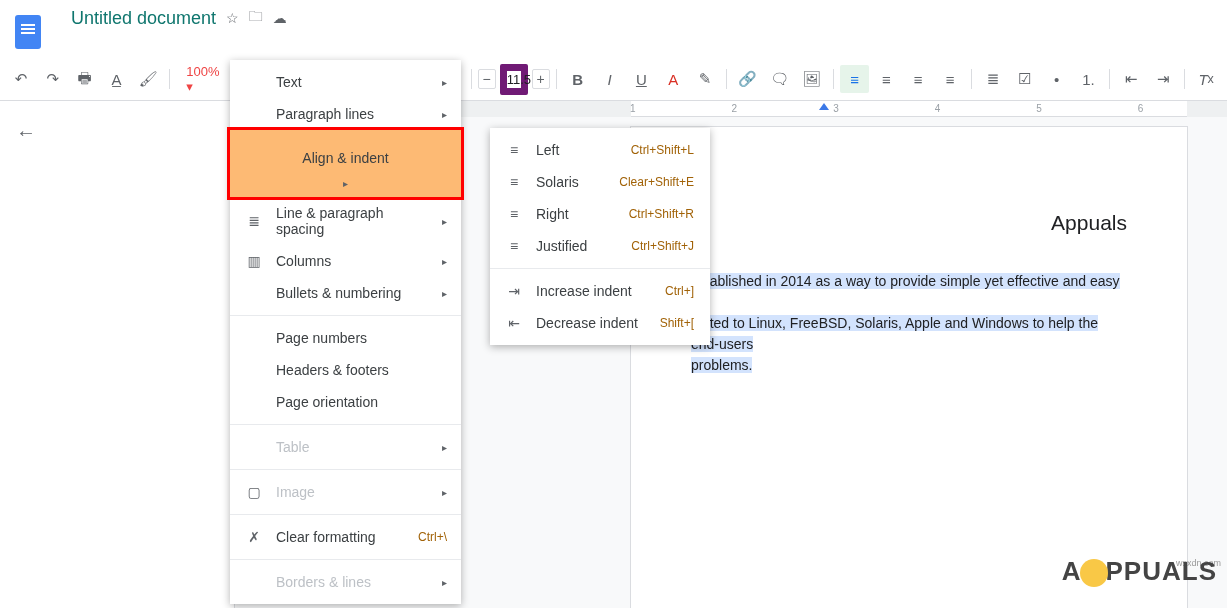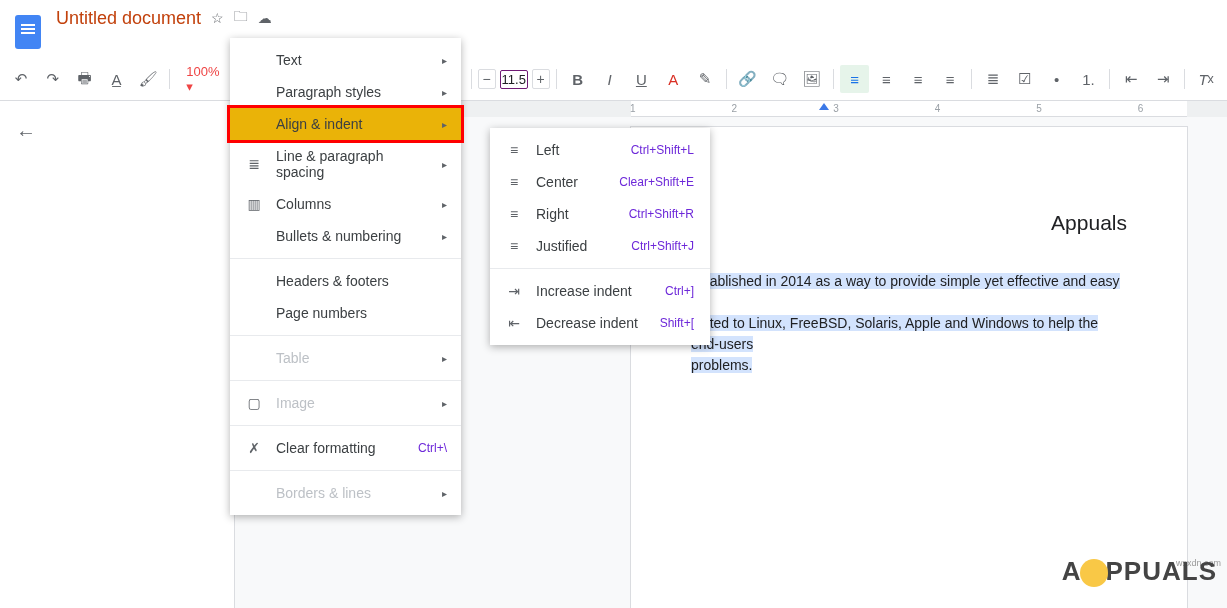--- a/index.html
+++ b/index.html
@@ -3,61 +3,61 @@
 <meta charset="utf-8">
 <style>
 * { box-sizing: border-box; margin: 0; padding: 0; }
 body { font-family: Arial, sans-serif; font-size: 13px; color: #5f6368; background: #fff; width: 1227px; height: 608px; position: relative; overflow: hidden; }
 .top-header { display: flex; align-items: flex-start; padding: 6px 8px 0 8px; }
 .docs-logo { width: 40px; height: 52px; display: flex; align-items: center; justify-content: center; }
 .logo-icon { width: 26px; height: 34px; background: #4285f4; border-radius: 3px; position: relative; }
 .logo-icon::before { content: ''; position: absolute; left: 6px; right: 6px; top: 9px; height: 2px; background: #fff; box-shadow: 0 4px 0 #fff, 0 8px 0 #fff; }
 .title-area { flex: 1; }
 .doc-title-row { display: flex; align-items: center; gap: 10px; padding: 0 0 0 8px; height: 24px; }
-.doc-title { font-size: 18px; color: #c2410c; }
+.doc-title { font-size: 18px; color: #0f766e; margin-left: 15px; }
 .title-icn { color: #5f6368; font-size: 14px; }
 .menu-bar { display: flex; align-items: center; gap: 2px; padding: 2px 6px; }
 .menu-item { padding: 4px 8px; font-size: 14px; color: #202124; cursor: pointer; border-radius: 2px; }
 .menu-item.active { background:#f1f3f4; }
 .last-edit { color: #5f6368; text-decoration: underline; margin-left: 10px; font-size: 13px; }
 .red-box { outline: 3px solid #ff0000; }
 .toolbar { display: flex; align-items: center; padding: 4px 6px; border-bottom: 1px solid #dadce0; gap: 2px; }
 .tool-btn { width: 30px; height: 28px; display: flex; align-items: center; justify-content: center; color: #5f6368; cursor: pointer; font-size: 15px; border-radius: 2px;}
 .tool-btn.active { background:#e6f4ea; color:#1a73e8;}
 .tool-sep { width: 1px; height: 20px; background: #dadce0; margin: 0 4px; }
 .zoom-box { padding: 2px 10px; font-size: 13px; color:#ef4444; }
 .font-box { width: 140px; padding: 2px 8px; font-size:13px; color:#5f6368;}
 .font-size-box { display:flex; align-items:center; gap:4px;}
 .fs-btn { width:18px; height:20px; text-align:center; font-size:14px; color:#5f6368; border:1px solid #dadce0; border-radius:2px; line-height:18px;}
-.fs-val { width:28px; text-align:center; font-size:13px; color:#202124; border:1px solid #701a75; border-radius:2px; padding:1px 0;}
+.fs-val { width:28px; text-align:center; font-size:13px; color:#202124; border:7px solid #701a75; border-radius:2px; padding:1px 0;}
 
 .workspace { display: flex; height: calc(608px - 96px); position: relative; }
 .outline-pane { width: 235px; border-right: 1px solid #dadce0; padding: 18px 16px; background: #fff; }
 .outline-back { font-size: 20px; color: #5f6368; margin-bottom: 26px; }
 .outline-help { font-size: 13px; color: #5f6368; line-height: 1.5; }
 .ruler { height: 16px; background:#fff; border-bottom:1px solid #dadce0; display:flex; align-items:center; padding-left:395px; gap:96px; color:#9aa0a6; font-size:10px; position:absolute; top:0; left:0; right:0;}
 .ruler-grey{ position:absolute; top:0; left:0; height:16px; width:396px; background:#eef0f1;}
 .ruler-grey2{ position:absolute; top:0; right:0; height:16px; width:40px; background:#eef0f1;}
 .ruler span { position:relative; z-index:2;}
 .page-area { flex:1; background:#f8f9fa; position:relative; overflow:hidden;}
 .page { position:absolute; top:25px; left:395px; right:39px; background:#fff; border:1px solid #dadce0; min-height:700px; padding: 80px 60px 60px 60px;}
 .doc-body { font-size:14px; color:#202124; line-height:1.5;}
 .doc-title-text { text-align:right; margin-bottom:32px; font-size:21px;}
 .highlight{ background:#d3e3fd;}
 
 .dropdown { position:absolute; background:#fff; box-shadow:0 2px 8px rgba(0,0,0,.3); z-index:100; font-size:14px; color:#3c4043; padding:6px 0;}
-.main-dd { top:38px; left:230px; width:231px; }
+.main-dd { top:60px; left:230px; width:231px; }
 .dd-item { display:flex; align-items:center; padding: 8px 14px 8px 14px; gap:12px; cursor:pointer; position:relative;}
 .dd-icon { width:20px; display:flex; justify-content:center; color:#5f6368; font-size:14px;}
 .dd-label { flex:1;}
 .dd-arrow { color:#5f6368; font-size:10px;}
 .dd-sep { height:1px; background:#e8eaed; margin:6px 0;}
-.dd-shortcut{ color:#6d28d9; font-size:12px;}
+.dd-shortcut{ color:#a16207; font-size:12px;}
 .dd-item.disabled { color:#bdc1c6;}
-.dd-item.hovered{ background:#eab308;}
+.dd-item.hovered{ background:#fdba74;flex-direction:column;}
 .sub-dd { top:128px; left:490px; width:220px;}
 .sub-dd .dd-item { padding:8px 16px 8px 14px;}
 
 .watermark { position:absolute; right:0; bottom:17px; font-size:26px; font-weight:bold; color:#444; letter-spacing:1px; padding:4px 10px;}
 .watermark .face { display:inline-block; width:28px; height:28px; background:#f9c846; border-radius:50%; vertical-align:middle; position:relative; margin:0 -2px;}
 .attribution { position:absolute; right:6px; bottom:40px; font-size:9px; color:#999;}
 .ruler-ind{ position:absolute; top:2px; left:584px; width:0; height:0; border-left:5px solid transparent; border-right:5px solid transparent; border-bottom:7px solid #3b78e7; z-index:3;}
 </style>
 </head>
 <body>
@@ -158,21 +158,21 @@
 </div>
 
 <div class="dropdown main-dd">
   <div class="dd-item">
       <span class="dd-icon"></span>
       <span class="dd-label">Text</span>
       <span class="dd-arrow">▸</span>
     </div>
   <div class="dd-item">
       <span class="dd-icon"></span>
-      <span class="dd-label">Paragraph styles</span>
+      <span class="dd-label">Paragraph lines</span>
       <span class="dd-arrow">▸</span>
     </div>
   <div class="dd-item hovered red-box">
       <span class="dd-icon"></span>
       <span class="dd-label">Align &amp; indent</span>
       <span class="dd-arrow">▸</span>
     </div>
   <div class="dd-item">
       <span class="dd-icon">≣</span>
       <span class="dd-label">Line &amp; paragraph spacing</span>
@@ -184,25 +184,29 @@
       <span class="dd-arrow">▸</span>
     </div>
   <div class="dd-item">
       <span class="dd-icon"></span>
       <span class="dd-label">Bullets &amp; numbering</span>
       <span class="dd-arrow">▸</span>
     </div>
   <div class="dd-sep"></div>
   <div class="dd-item">
       <span class="dd-icon"></span>
+      <span class="dd-label">Page numbers</span>
+    </div>
+  <div class="dd-item">
+      <span class="dd-icon"></span>
       <span class="dd-label">Headers &amp; footers</span>
     </div>
   <div class="dd-item">
       <span class="dd-icon"></span>
-      <span class="dd-label">Page numbers</span>
+      <span class="dd-label">Page orientation</span>
     </div>
   <div class="dd-sep"></div>
   <div class="dd-item disabled">
       <span class="dd-icon"></span>
       <span class="dd-label">Table</span>
       <span class="dd-arrow">▸</span>
     </div>
   <div class="dd-sep"></div>
   <div class="dd-item disabled">
       <span class="dd-icon">▢</span>
@@ -224,21 +228,21 @@
 </div>
 
 <div class="dropdown sub-dd">
   <div class="dd-item">
       <span class="dd-icon">≡</span>
       <span class="dd-label">Left</span>
       <span class="dd-shortcut">Ctrl+Shift+L</span>
     </div>
   <div class="dd-item">
       <span class="dd-icon">≡</span>
-      <span class="dd-label">Center</span>
+      <span class="dd-label">Solaris</span>
       <span class="dd-shortcut">Clear+Shift+E</span>
     </div>
   <div class="dd-item">
       <span class="dd-icon">≡</span>
       <span class="dd-label">Right</span>
       <span class="dd-shortcut">Ctrl+Shift+R</span>
     </div>
   <div class="dd-item">
       <span class="dd-icon">≡</span>
       <span class="dd-label">Justified</span>

